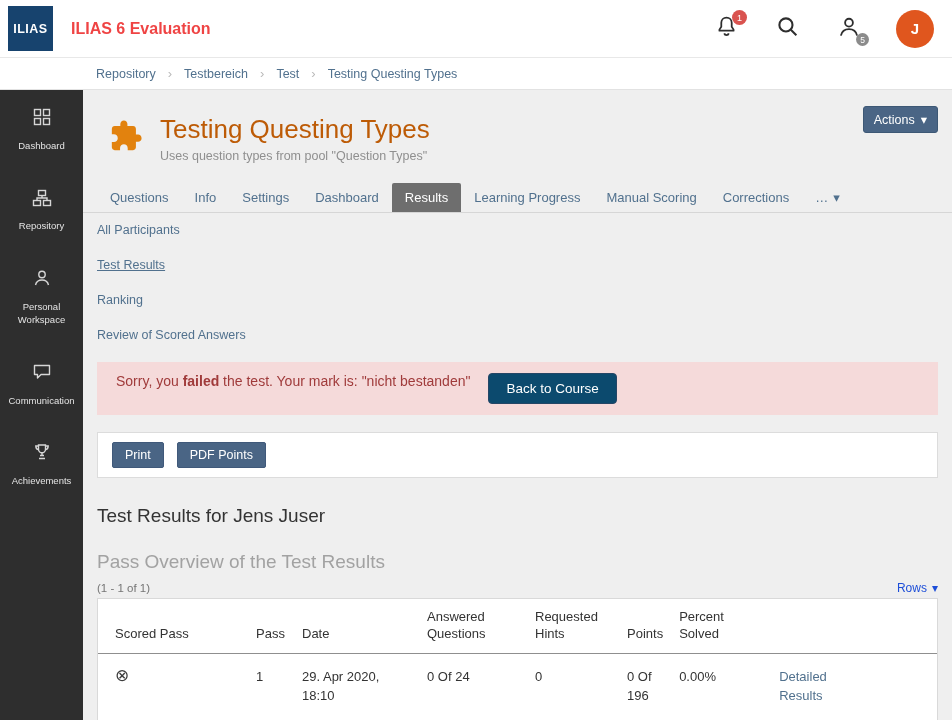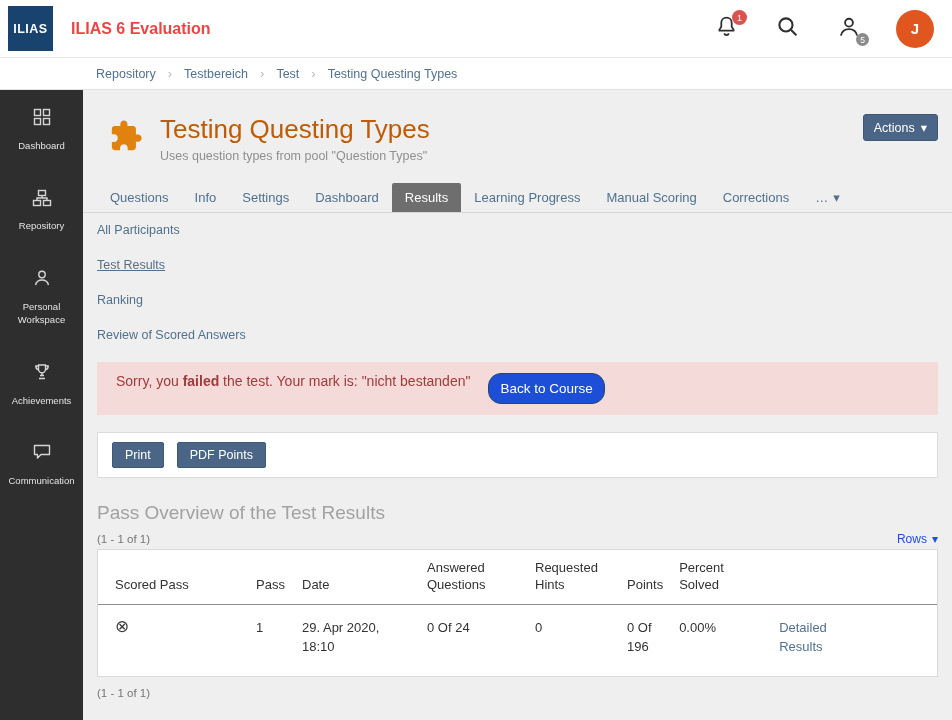--- a/index.html
+++ b/index.html
@@ -58,21 +58,21 @@
     text-align: center; line-height: 1.35; cursor: pointer;
   }
   .main { flex: 1 1 auto; background: #efefef; overflow: hidden; }
 
   
   .page-head { position: relative; padding: 24px 14px 4px 26px; display: flex; gap: 17px; }
   .obj-icon { width: 34px; height: 34px; margin-top: 5px; flex: 0 0 auto; }
   .page-title { font-size: 26px; font-weight: 500; color: #bd5b06; }
   .page-subtitle { font-size: 12.5px; color: #8f8f8f; margin-top: 4px; }
   .actions-btn {
-    position: absolute; top: 24px; right: 14px;
+    position: absolute; top: 16px; right: 14px;
     background: #4a6585; color: #fff; font-size: 12.5px;
     padding: 5px 10px; border: 1px solid #3d5875; border-radius: 3px;
     display: flex; align-items: center; gap: 6px; cursor: pointer;
   }
 
   
   .tabs { display: flex; align-items: flex-start; padding: 16px 14px 0; border-bottom: 1px solid #d6d6d6; }
   .tab { padding: 7px 13px; font-size: 13px; color: #51718e; cursor: pointer; white-space: nowrap; }
   .tab.active { background: #6e6e6e; color: #fff; border-radius: 2px 2px 0 0; }
   .tab-more { display: flex; align-items: center; gap: 5px; }
@@ -80,22 +80,22 @@
   .subtab { color: #51718e; cursor: pointer; }
   .subtab.active { text-decoration: underline; }
 
   
   .alert {
     margin: 7px 14px 0; background: #f5dada; color: #a03b3b;
     font-size: 14px; padding: 11px 19px; display: flex; gap: 18px;
   }
   .alert-text b { font-weight: 700; }
   .alert-btn {
-    background: #1d4ed8; color: #fff; font-size: 13.5px;
-    padding: 7px 11px; border: 1px solid #254666; border-radius: 13px;
+    background: #0c4a6e; color: #fff; font-size: 13.5px;
+    padding: 7px 17px; border: 1px solid #254666; border-radius: 4px;
     cursor: pointer; white-space: nowrap; font-family: inherit;
   }
 
   
   .toolbar { margin: 17px 14px 0; background: #fff; border: 1px solid #dcdcdc; padding: 9px 14px; display: flex; gap: 13px; }
   .tb-btn {
     background: #4a6585; color: #fff; font-size: 12.5px;
     padding: 5px 12px; border: 1px solid #40597a; border-radius: 2px;
     cursor: pointer; font-family: inherit;
   }
@@ -209,38 +209,38 @@
                 <circle cx="10" cy="6.5" r="3.2"></circle>
                 <path d="M3.5 17c.8-3.4 3.2-5 6.5-5s5.7 1.6 6.5 5"></path>
               </g>
             </svg>
         </span>
         <span>Personal Workspace</span>
       </div>
       <div class="side-item">
         <span>
           <svg viewBox="0 0 20 20" width="20" height="20">
+              <g fill="none" stroke="#d6d6d6" stroke-width="1.4" stroke-linejoin="round">
+                <path d="M2.5 3.5h15v9H9l-3.5 3.5v-3.5H2.5z"></path>
+              </g>
+            </svg>
+        </span>
+        <span>Communication</span>
+      </div>
+      <div class="side-item">
+        <span>
+          <svg viewBox="0 0 20 20" width="20" height="20">
               <g fill="none" stroke="#d6d6d6" stroke-width="1.4">
                 <path d="M6.5 3h7v4.2a3.5 3.5 0 0 1-7 0z"></path>
                 <path d="M6.5 4H3.8c0 2.2 1.2 3.6 3 3.9M13.5 4h2.7c0 2.2-1.2 3.6-3 3.9"></path>
                 <path d="M10 10.7v2.8M7 16.5h6M8 13.5h4"></path>
               </g>
             </svg>
         </span>
         <span>Achievements</span>
-      </div>
-      <div class="side-item">
-        <span>
-          <svg viewBox="0 0 20 20" width="20" height="20">
-              <g fill="none" stroke="#d6d6d6" stroke-width="1.4" stroke-linejoin="round">
-                <path d="M2.5 3.5h15v9H9l-3.5 3.5v-3.5H2.5z"></path>
-              </g>
-            </svg>
-        </span>
-        <span>Communication</span>
       </div>
     </aside>
 
     <main class="main">
 
       <div class="page-head">
         <span class="obj-icon">
           <svg viewBox="0 0 24 24" width="34" height="34" fill="#e2820e">
               <path d="M20.5 11H19V7c0-1.1-.9-2-2-2h-4V3.5C13 2.12 11.88 1 10.5 1S8 2.12 8 3.5V5H4c-1.1 0-1.99.9-1.99 2v3.8H3.5c1.49 0 2.7 1.21 2.7 2.7s-1.21 2.7-2.7 2.7H2V20c0 1.1.9 2 2 2h3.8v-1.5c0-1.49 1.21-2.7 2.7-2.7 1.49 0 2.7 1.21 2.7 2.7V22H17c1.1 0 2-.9 2-2v-4h1.5c1.38 0 2.5-1.12 2.5-2.5S21.88 11 20.5 11z"></path>
             </svg>
@@ -282,20 +282,21 @@
           <span>Sorry, you </span><b>failed</b><span> the test. Your mark is: "nicht bestanden"</span>
         </span>
         <button class="alert-btn">Back to Course</button>
       </div>
 
       <div class="toolbar">
         <button class="tb-btn">Print</button>
         <button class="tb-btn">PDF Points</button>
       </div>
 
+      <h2 class="results-heading">Test Results for Jens Juser</h2>
       <h3 class="section-heading">Pass Overview of the Test Results</h3>
 
       <div class="range-row">
         <span>(1 - 1 of 1)</span>
         <span class="rows-link">
           <span>Rows</span>
           <span>▾</span>
         </span>
       </div>
 

